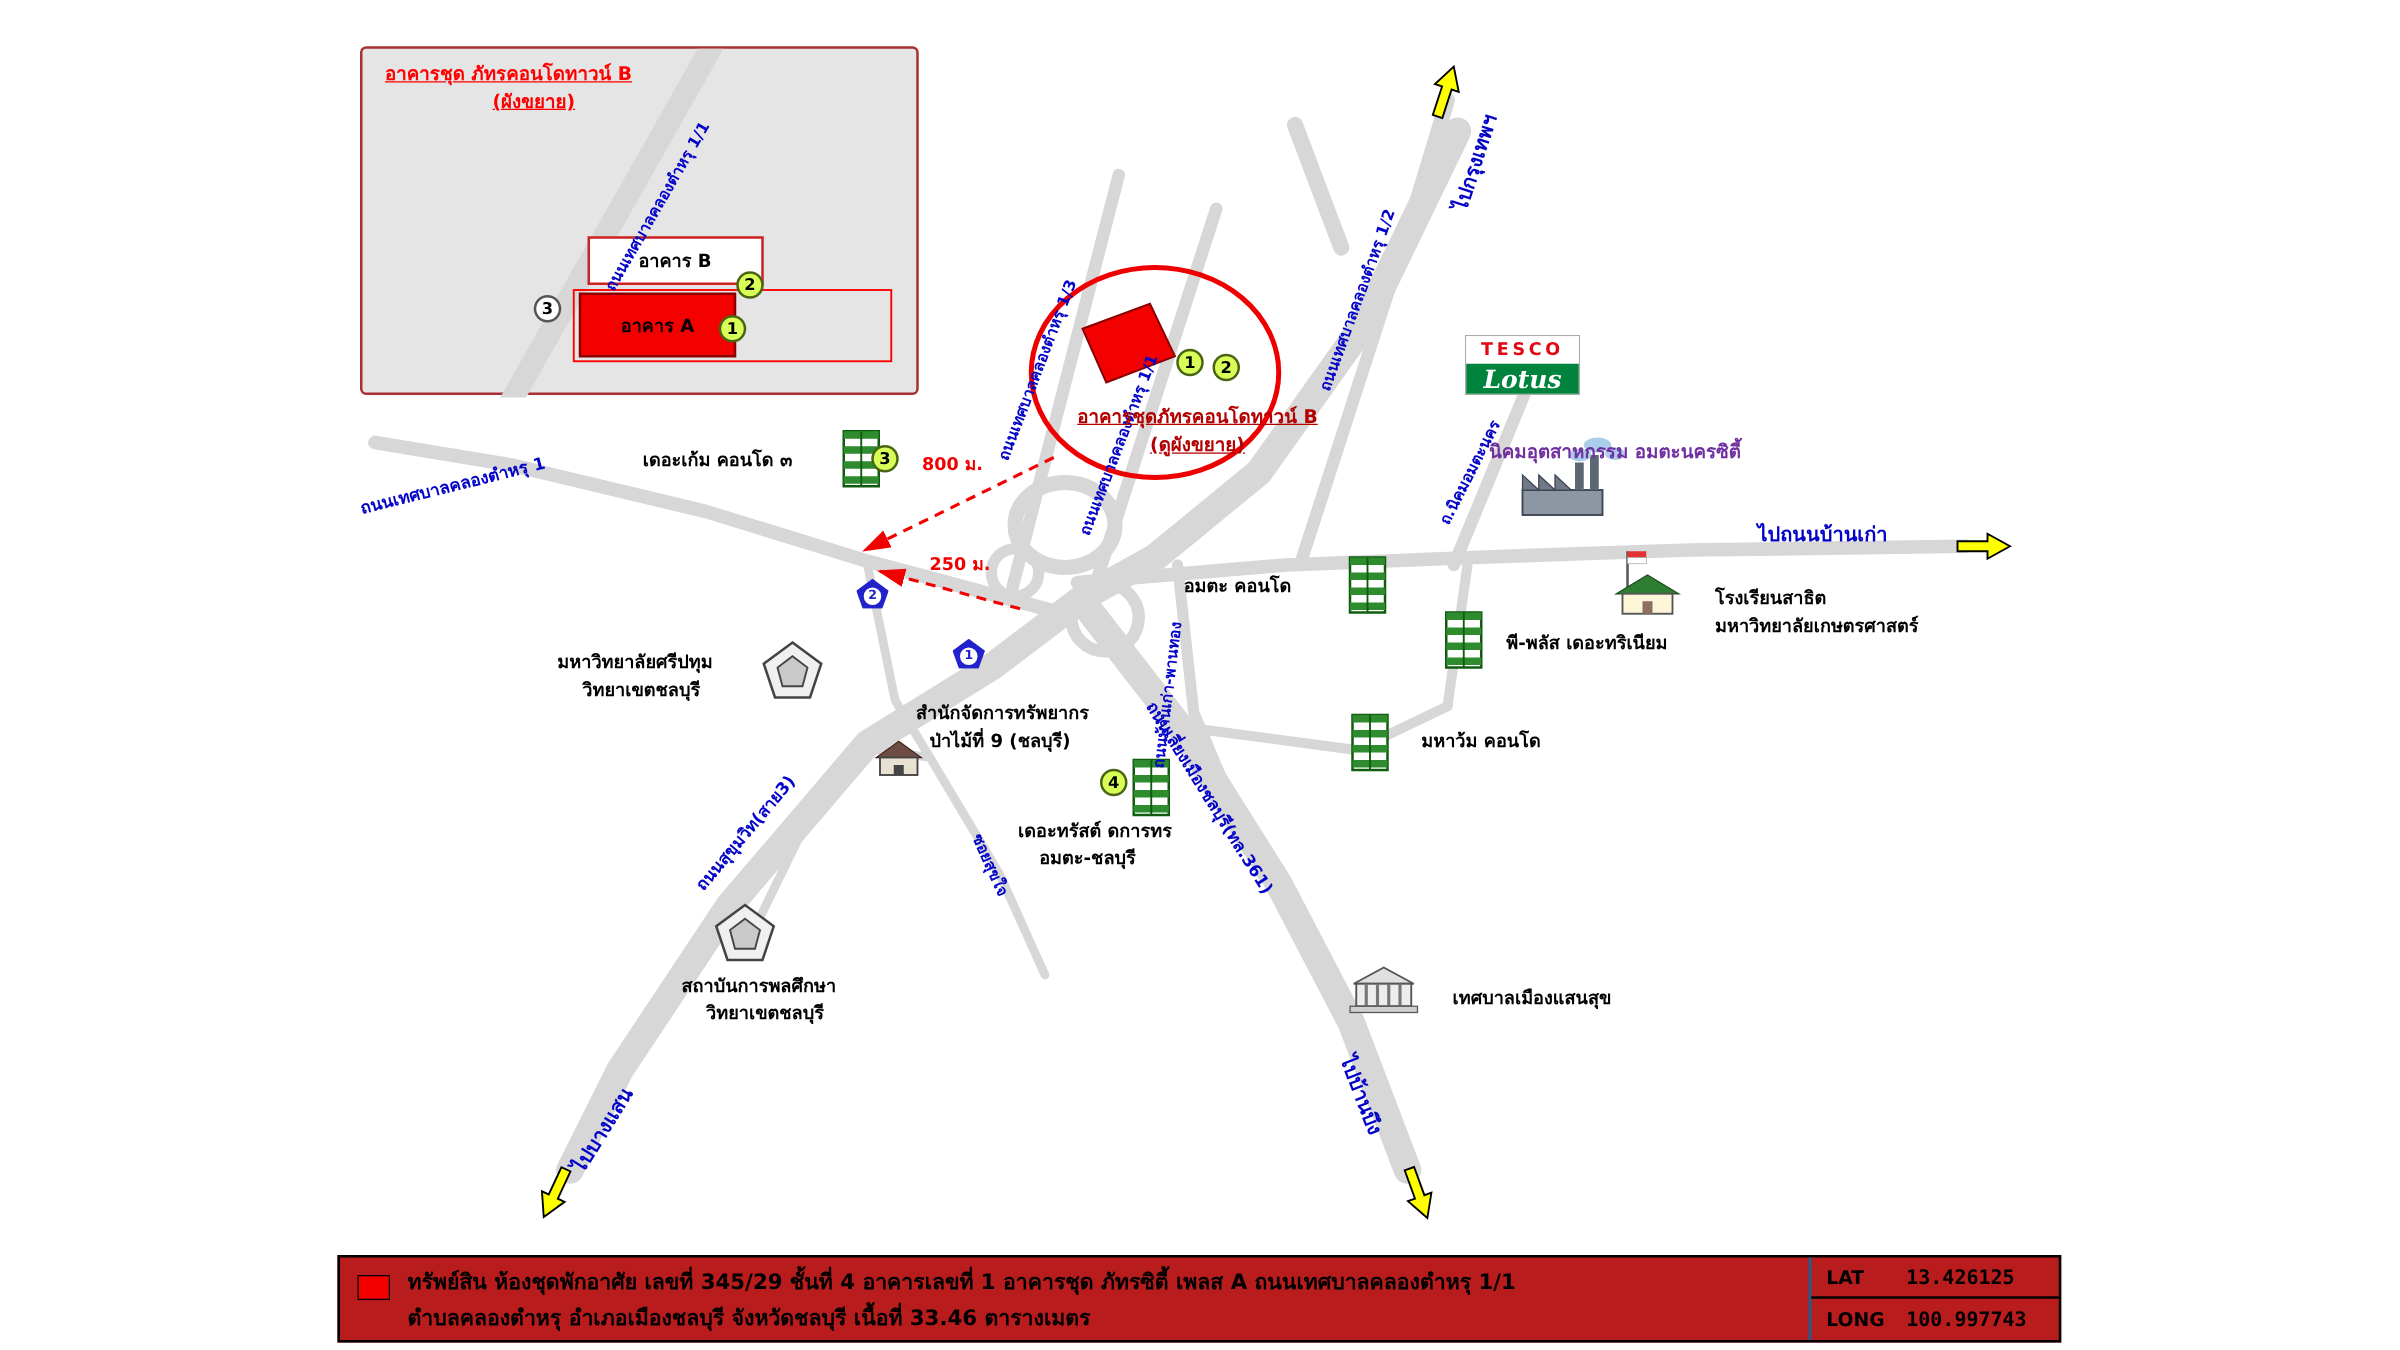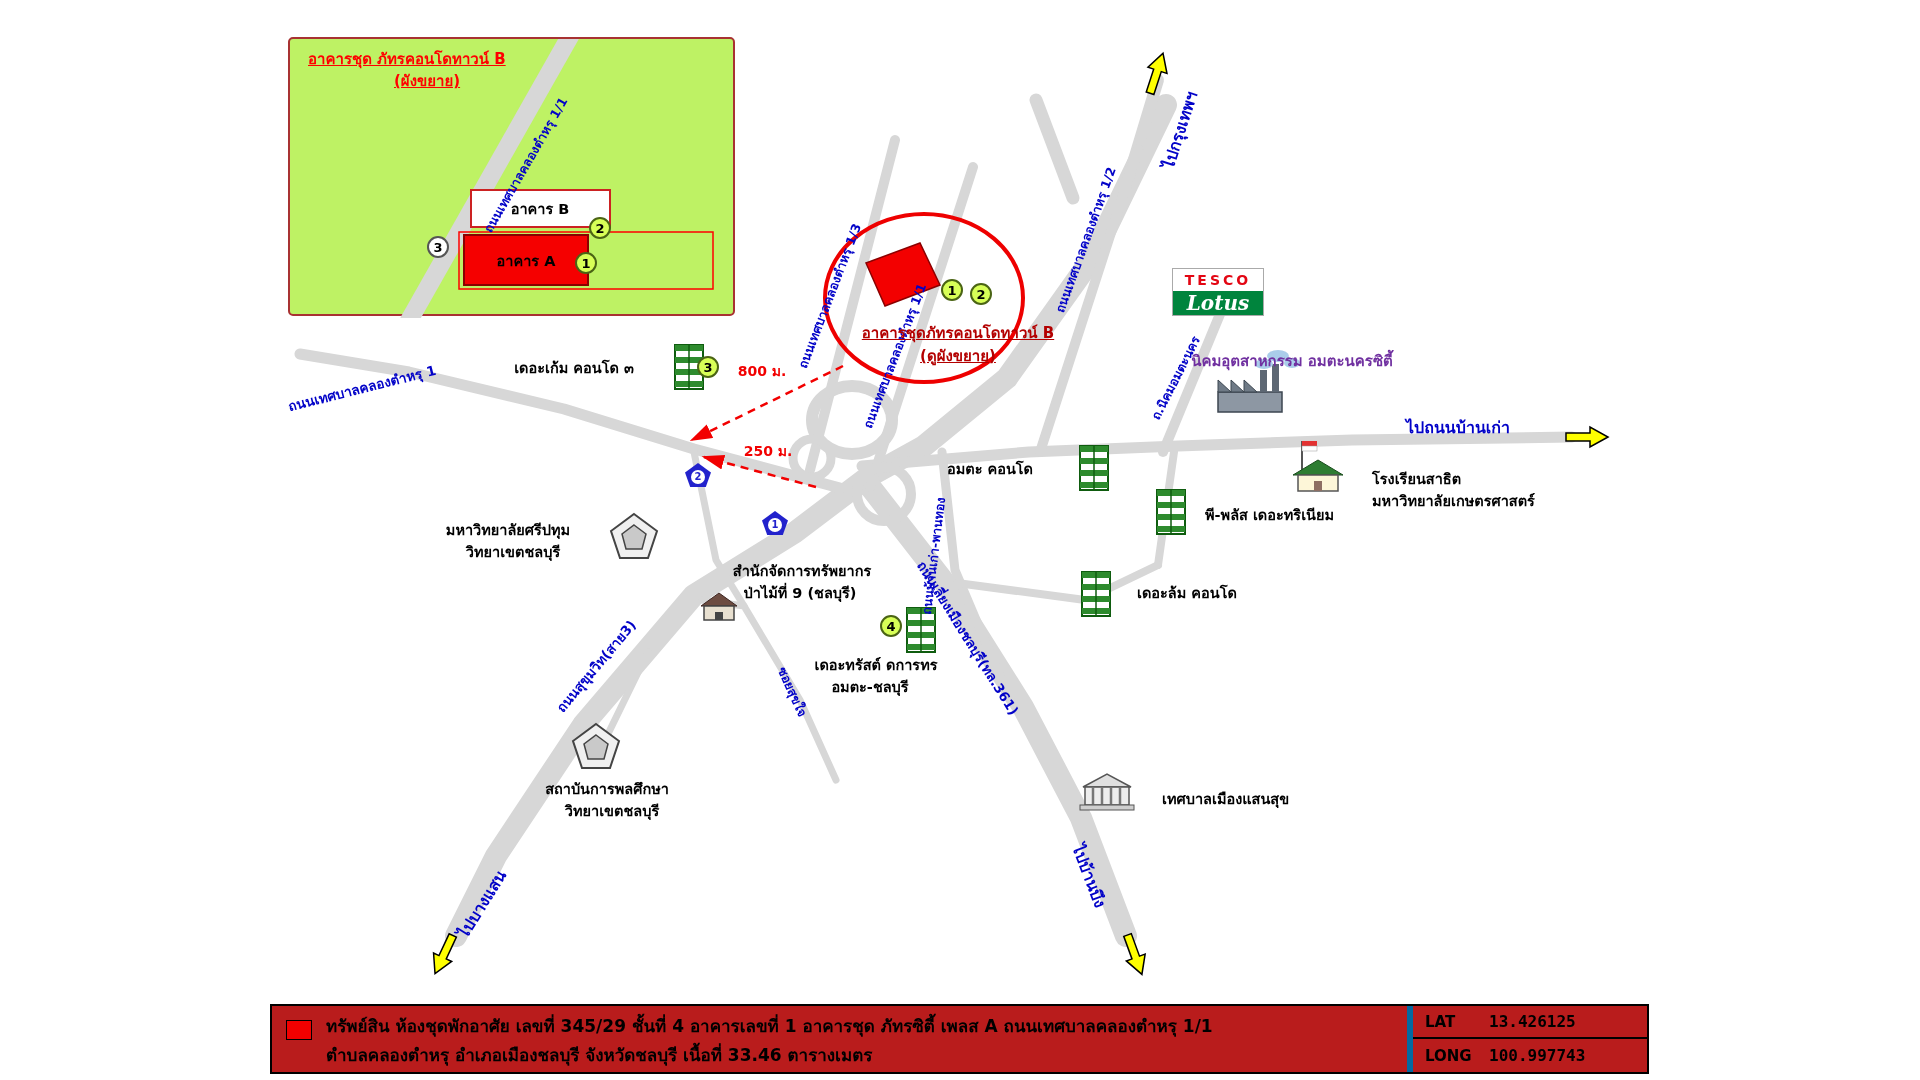--- a/index.html
+++ b/index.html
@@ -30,30 +30,30 @@
 
   .tesco { position:absolute; left:1172px; top:268px; width:92px; z-index:3;
     border:1px solid #aaa; background:#fff; }
   .tesco-top { height:22px; display:flex; align-items:center; justify-content:center;
     color:#e30613; font-weight:bold; font-size:14px; letter-spacing:3px; background:#fff; }
   .tesco-bottom { height:24px; display:flex; align-items:center; justify-content:center;
     background:#00843d; color:#fff; font-weight:bold; font-style:italic; font-size:20px;
     font-family:"DejaVu Serif", serif; }
 
   .inset { position:absolute; left:288px; top:37px; width:447px; height:279px;
-    border:2px solid #a83232; border-radius:5px; background:#bef264; z-index:5; }
+    border:2px solid #a83232; border-radius:5px; background:#e5e5e5; z-index:5; }
   .inset-title { position:absolute; color:#ff0000; font-weight:bold; font-size:15px;
     text-decoration:underline; white-space:nowrap; }
 
   .legend { position:absolute; left:270px; top:1004px; width:1379px; height:70px;
     border:2px solid #000; background:#b91c1c; z-index:6; }
   .legend-swatch { position:absolute; left:14px; top:14px; width:26px; height:20px;
     background:#f20000; border:1px solid #000; }
   .legend-text { position:absolute; left:54px; top:6px; color:#000; font-weight:bold; font-size:17px; line-height:29px; white-space:nowrap; }
-  .legend-geo { position:absolute; right:0; top:0; width:240px; height:66px; border-left:6px solid #0369a1; }
+  .legend-geo { position:absolute; right:0; top:0; width:200px; height:66px; border-left:2px solid #0369a1; }
   .geo-row { height:33px; display:flex; align-items:center; padding-left:12px; }
   .geo-row.first { border-bottom:2px solid #000; }
   .geo-label { font-weight:bold; font-size:15px; width:64px; }
   .geo-value { font-family:"DejaVu Sans Mono", monospace; font-weight:bold; font-size:16px; }
 </style>
 </head>
 <body>
 
 <div class="stage">
 
@@ -181,21 +181,21 @@
   <div class="lbl dir" style="left:1089px;top:876px;transform:translate(-50%,-50%) rotate(69deg);">ไปบ้านบึง</div>
 
   <div class="lbl dist" style="left:762px;top:371px;transform:translate(-50%,-50%);">800 ม.</div>
   <div class="lbl dist" style="left:768px;top:451px;transform:translate(-50%,-50%);">250 ม.</div>
   <div class="lbl subj" style="left:958px;top:333px;transform:translate(-50%,-50%);">อาคารชุดภัทรคอนโดทาวน์ B</div>
   <div class="lbl subj" style="left:958px;top:356px;transform:translate(-50%,-50%);">(ดูผังขยาย)</div>
 
   <div class="lbl pl" style="left:574px;top:367px;transform:translate(-50%,-50%);">เดอะเก้ม คอนโด ๓</div>
   <div class="lbl pl" style="left:990px;top:468px;transform:translate(-50%,-50%);">อมตะ คอนโด</div>
   <div class="lbl pl" style="left:1205px;top:514px;transform:translate(0,-50%);">พี-พลัส เดอะทริเนียม</div>
-  <div class="lbl pl" style="left:1137px;top:592px;transform:translate(0,-50%);">เดอะล้ม คอนโด</div>
+  <div class="lbl pl" style="left:1137px;top:592px;transform:translate(0,-50%);">มหาว้ม คอนโด</div>
   <div class="lbl pl" style="left:876px;top:664px;transform:translate(-50%,-50%);">เดอะทรัสต์ ดการทร</div>
   <div class="lbl pl" style="left:870px;top:686px;transform:translate(-50%,-50%);">อมตะ-ชลบุรี</div>
   <div class="lbl pl" style="left:508px;top:529px;transform:translate(-50%,-50%);">มหาวิทยาลัยศรีปทุม</div>
   <div class="lbl pl" style="left:513px;top:551px;transform:translate(-50%,-50%);">วิทยาเขตชลบุรี</div>
   <div class="lbl pl" style="left:802px;top:570px;transform:translate(-50%,-50%);">สำนักจัดการทรัพยากร</div>
   <div class="lbl pl" style="left:800px;top:592px;transform:translate(-50%,-50%);">ป่าไม้ที่ 9 (ชลบุรี)</div>
   <div class="lbl pl" style="left:1372px;top:478px;transform:translate(0,-50%);">โรงเรียนสาธิต</div>
   <div class="lbl pl" style="left:1372px;top:500px;transform:translate(0,-50%);">มหาวิทยาลัยเกษตรศาสตร์</div>
   <div class="lbl pl" style="left:607px;top:788px;transform:translate(-50%,-50%);">สถาบันการพลศึกษา</div>
   <div class="lbl pl" style="left:612px;top:810px;transform:translate(-50%,-50%);">วิทยาเขตชลบุรี</div>

